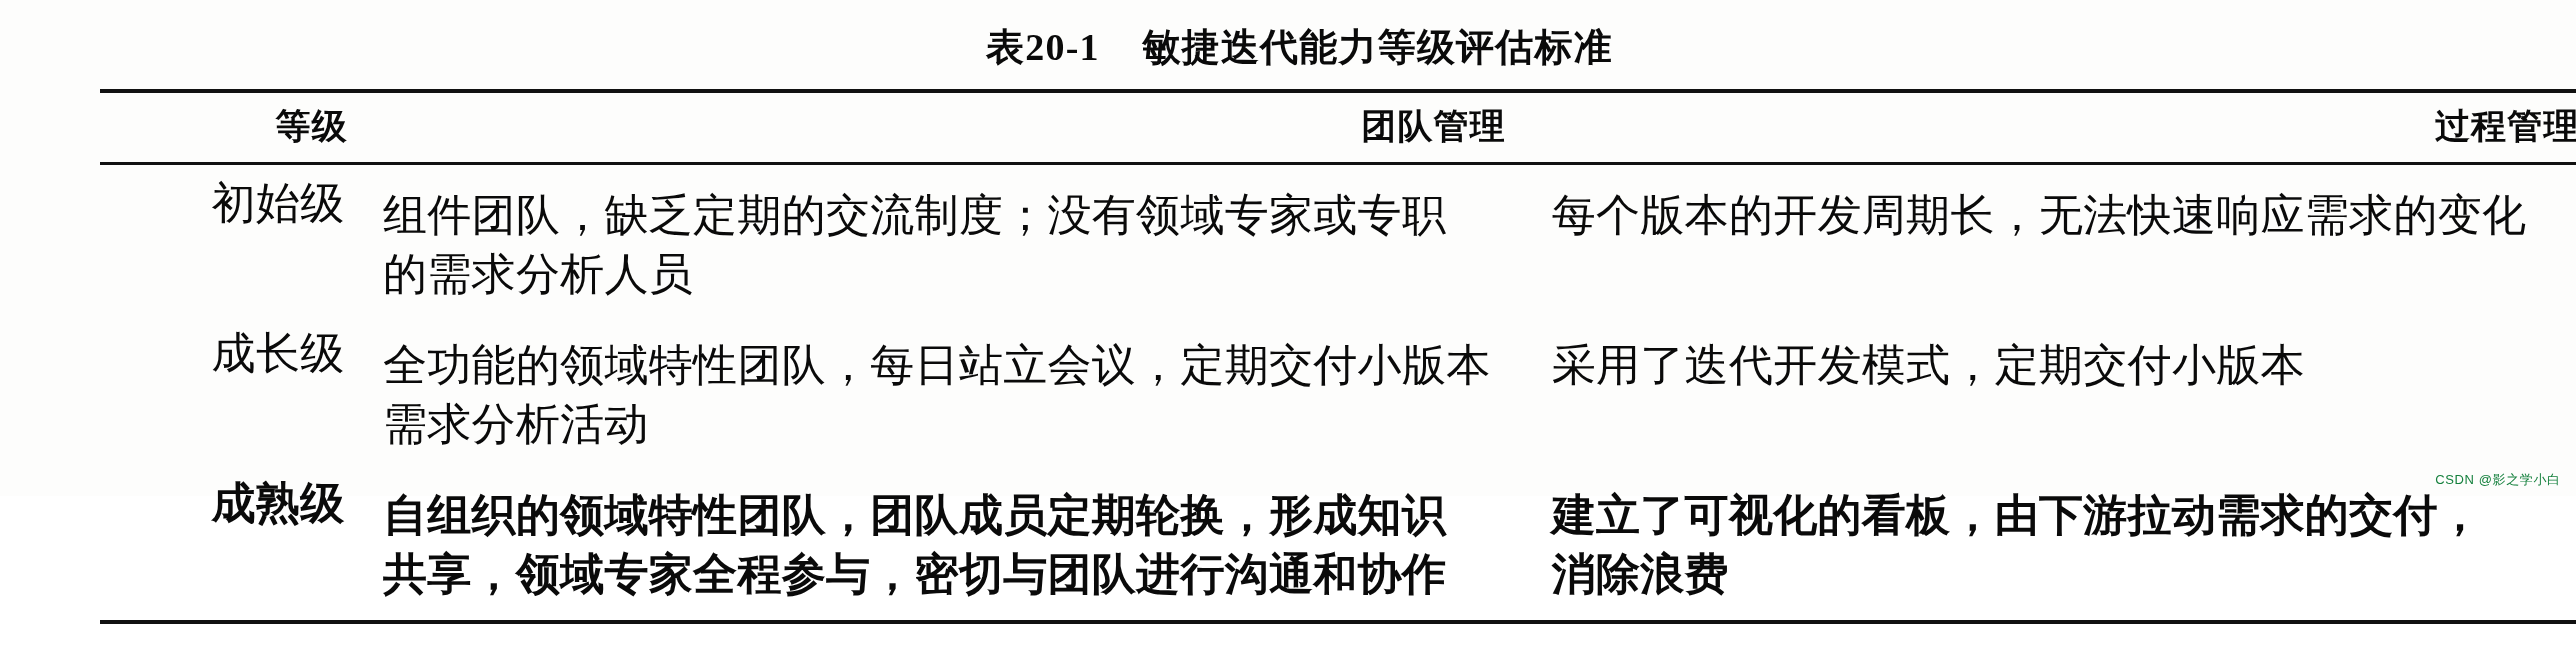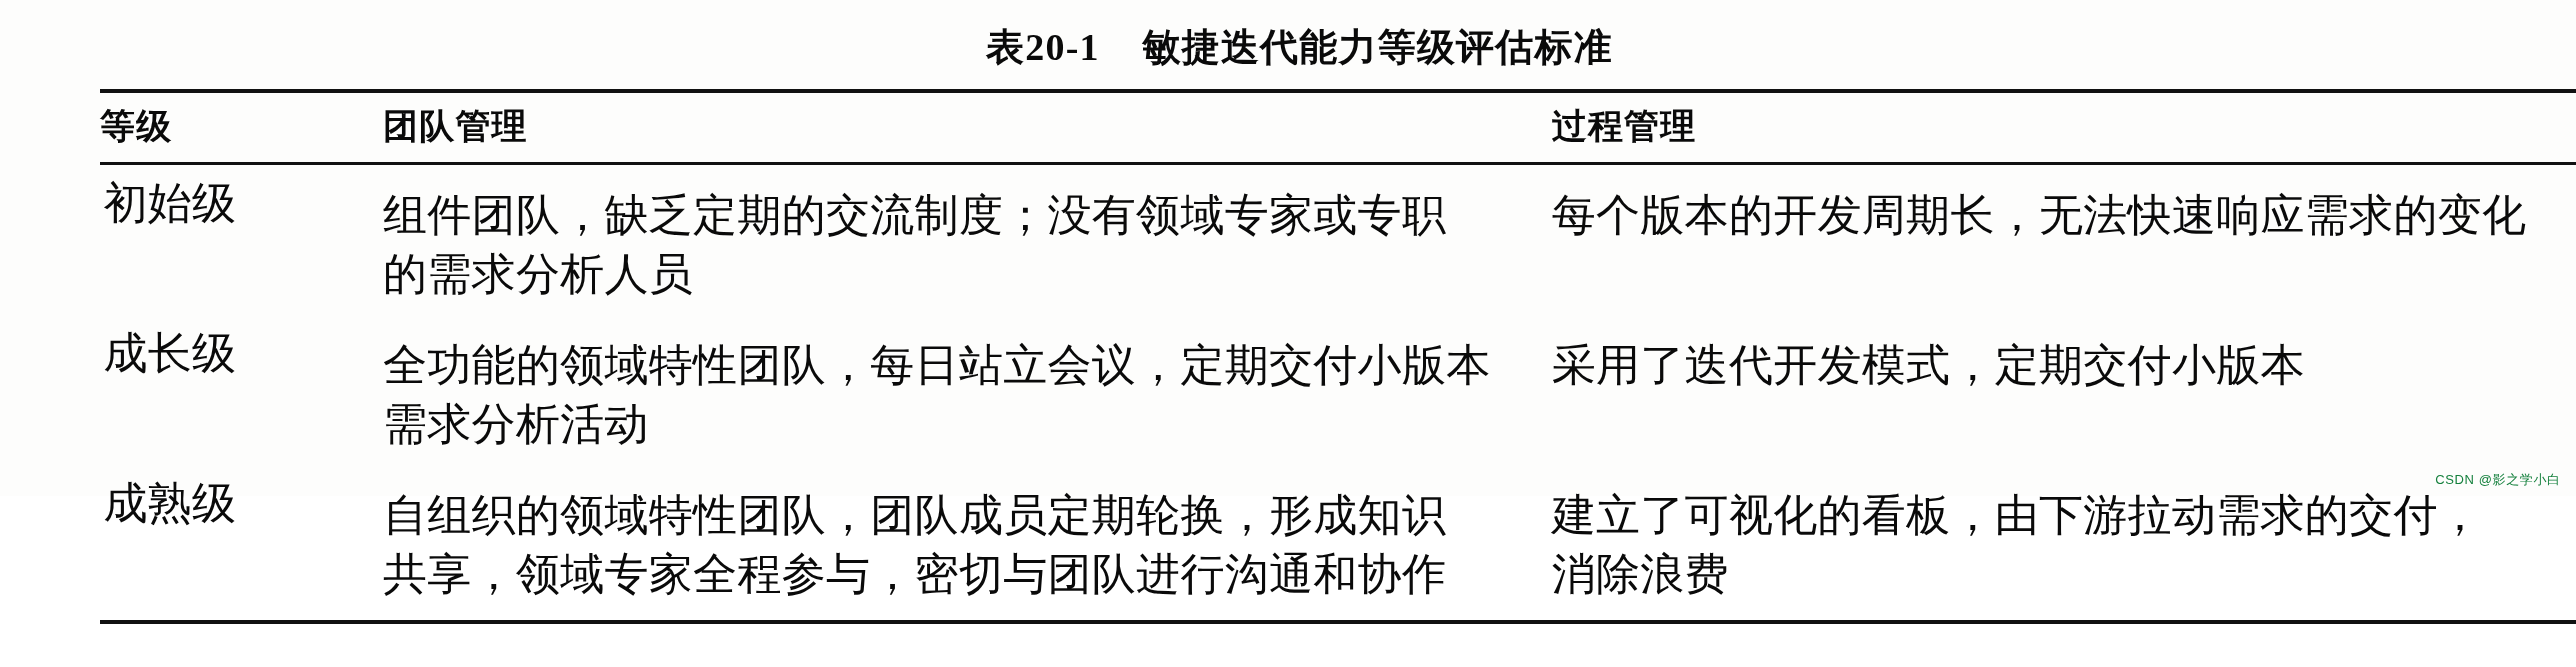--- a/index.html
+++ b/index.html
@@ -40,51 +40,52 @@
   table.grid {
     border-collapse: collapse;
     width: 100%;
     table-layout: fixed;
   }
   table.grid .rule-top td {
     border-top: 4.1px solid #111;
   }
   thead td {
     border-bottom: 3px solid #111;
-    text-align: left;
+    text-align: right;
     font-weight: bold;
     font-size: 35px;
     padding: 10.6px 0 11.8px 0;
     letter-spacing: 1.2px;
   }
   tbody td {
     font-size: 44px;
     line-height: 1.34;
     padding: 9.5px 3.5px 10.6px 3.5px;
     vertical-align: top;
     letter-spacing: 0.3px;
   }
   td.col-level {
     width: 248px;
-    text-align: left;
+    text-align: right;
     white-space: nowrap;
   }
   td.col-team {
     width: 1123px;
     padding-left: 35px;
     padding-right: 17.7px;
   }
   td.col-process {
     width: 1028px;
     padding-left: 28px;
     padding-right: 5.9px;
   }
   tbody tr:last-child td {
     border-bottom: 4.1px solid #111;
     padding-bottom: 15.4px;
+    font-weight: bold;
   }
   .cell-text {
     display: block;
     white-space: pre-line;
     margin-top: 12px;
   }
   .watermark {
     position: absolute;
     right: 15.4px;
     bottom: 7px;

